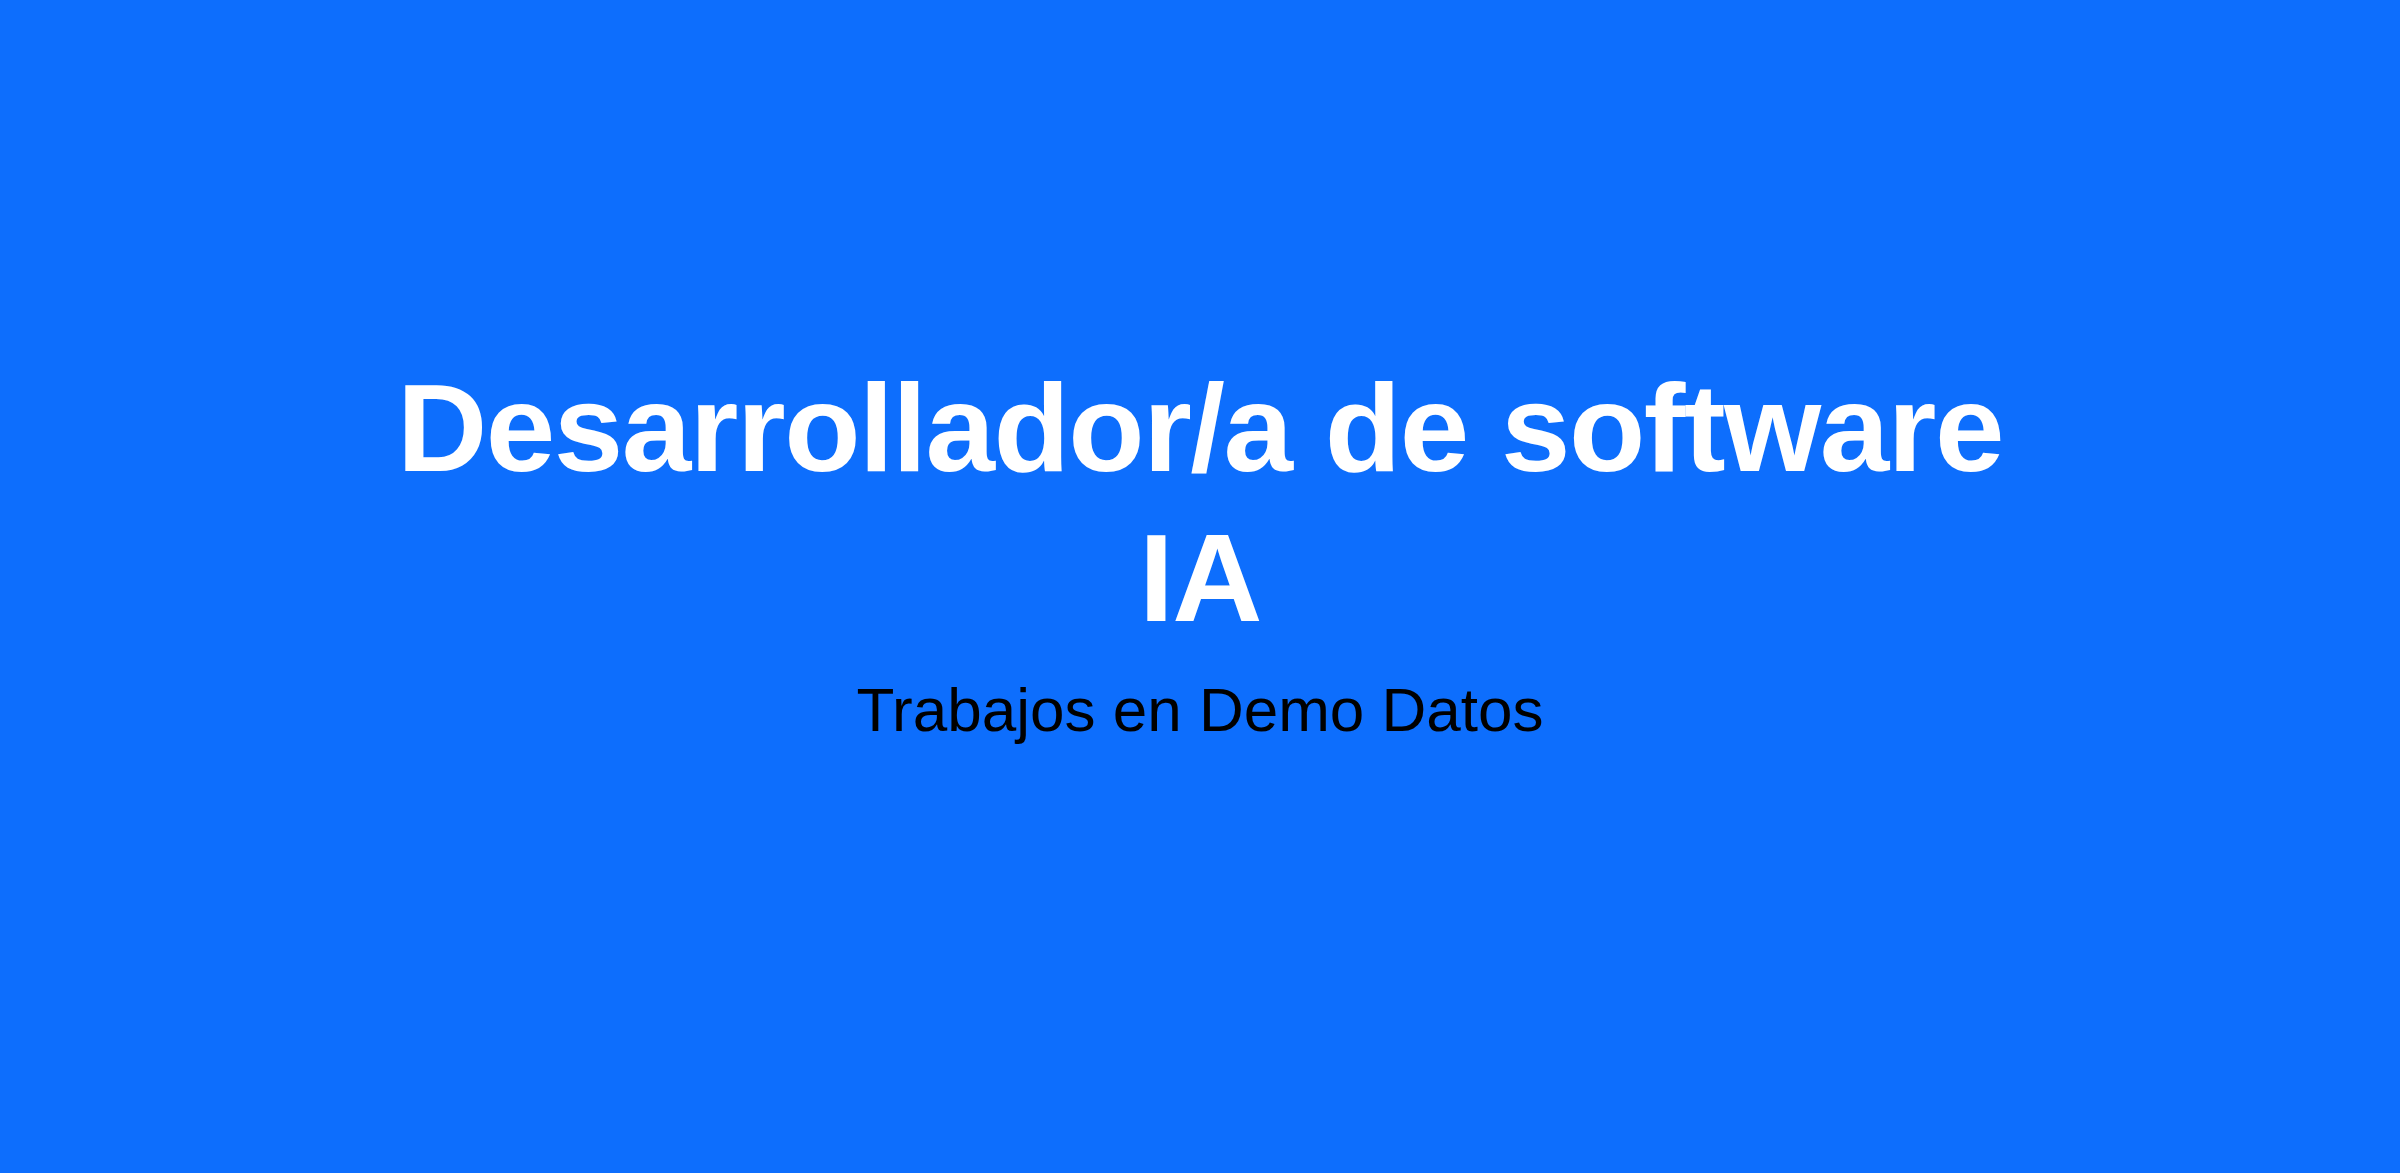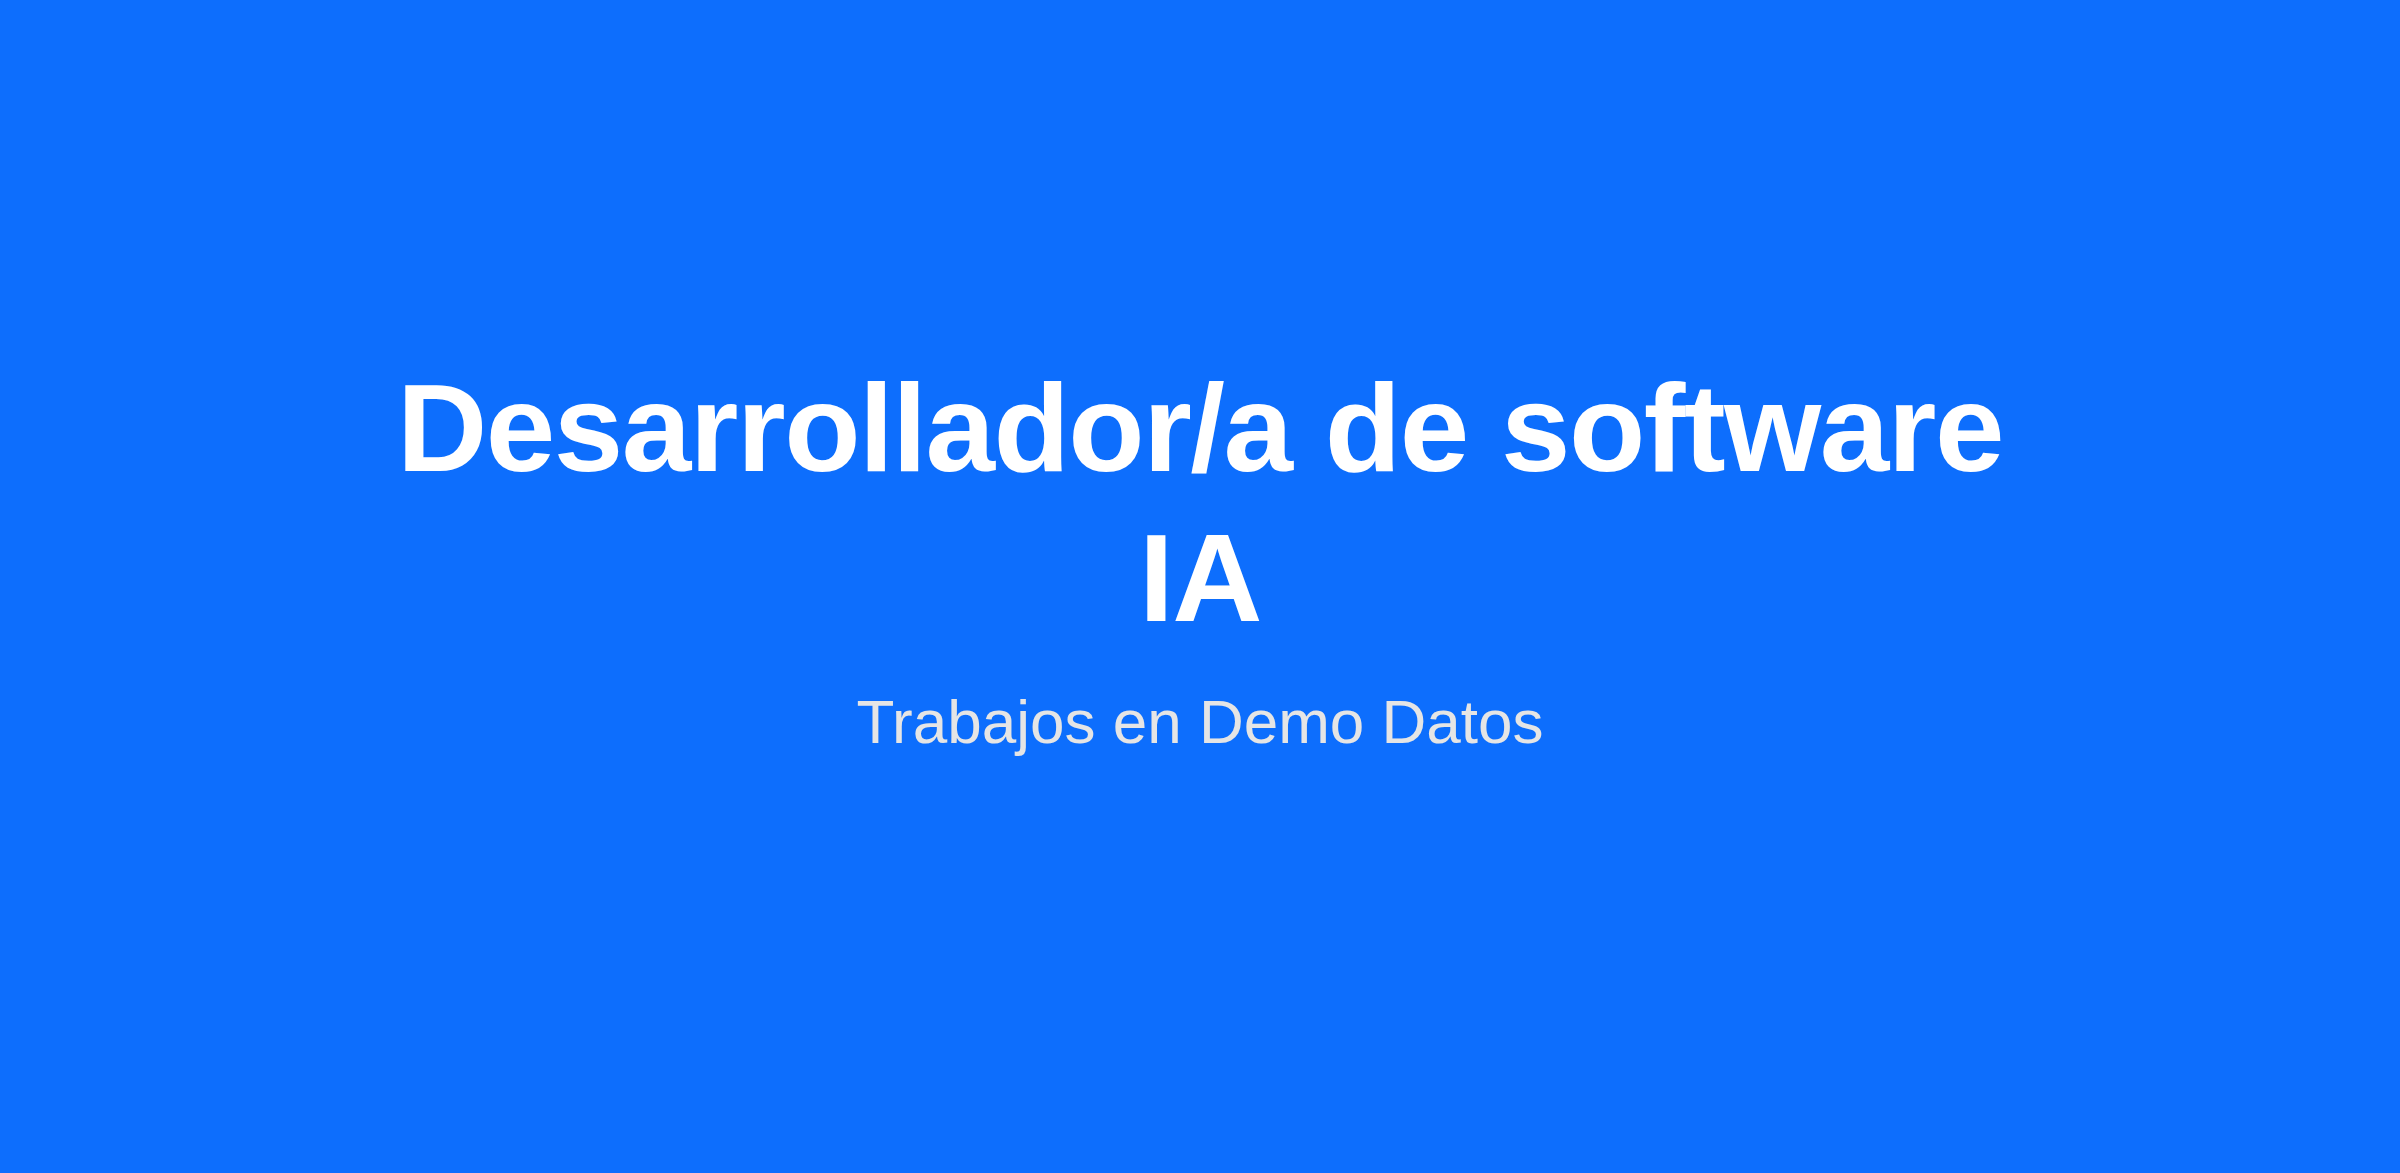--- a/index.html
+++ b/index.html
@@ -32,21 +32,21 @@
   .hero-inner {
     width: 1680px;
     max-width: 1680px;
     display: flex;
     flex-direction: column;
     align-items: center;
     transform: translateY(-38px);
   }
 
   .hero-title {
-    margin: 16px;
+    margin: 4px;
     padding: 0;
     color: #ffffff;
     font-size: 125px;
     font-weight: 700;
     line-height: 1.2;
     letter-spacing: -1.5px;
     word-wrap: break-word;
     max-width: 1650px;
   }
 
@@ -60,15 +60,15 @@
     line-height: 1.25;
     letter-spacing: 0px;
   }
 </style>
 </head>
 <body style="background: rgb(13, 110, 253);">
 
 <div class="hero-card" style="background: rgb(13, 110, 253);">
   <div class="hero-inner">
     <h1 class="hero-title" style="color: rgb(255, 255, 255);">Desarrollador/a de software IA</h1>
-    <p class="hero-subtitle" style="color: #e5e5e5;">Trabajos en Demo Datos</p>
+    <p class="hero-subtitle" style="color: #000000;">Trabajos en Demo Datos</p>
   </div>
 </div>
 
 </body></html>

